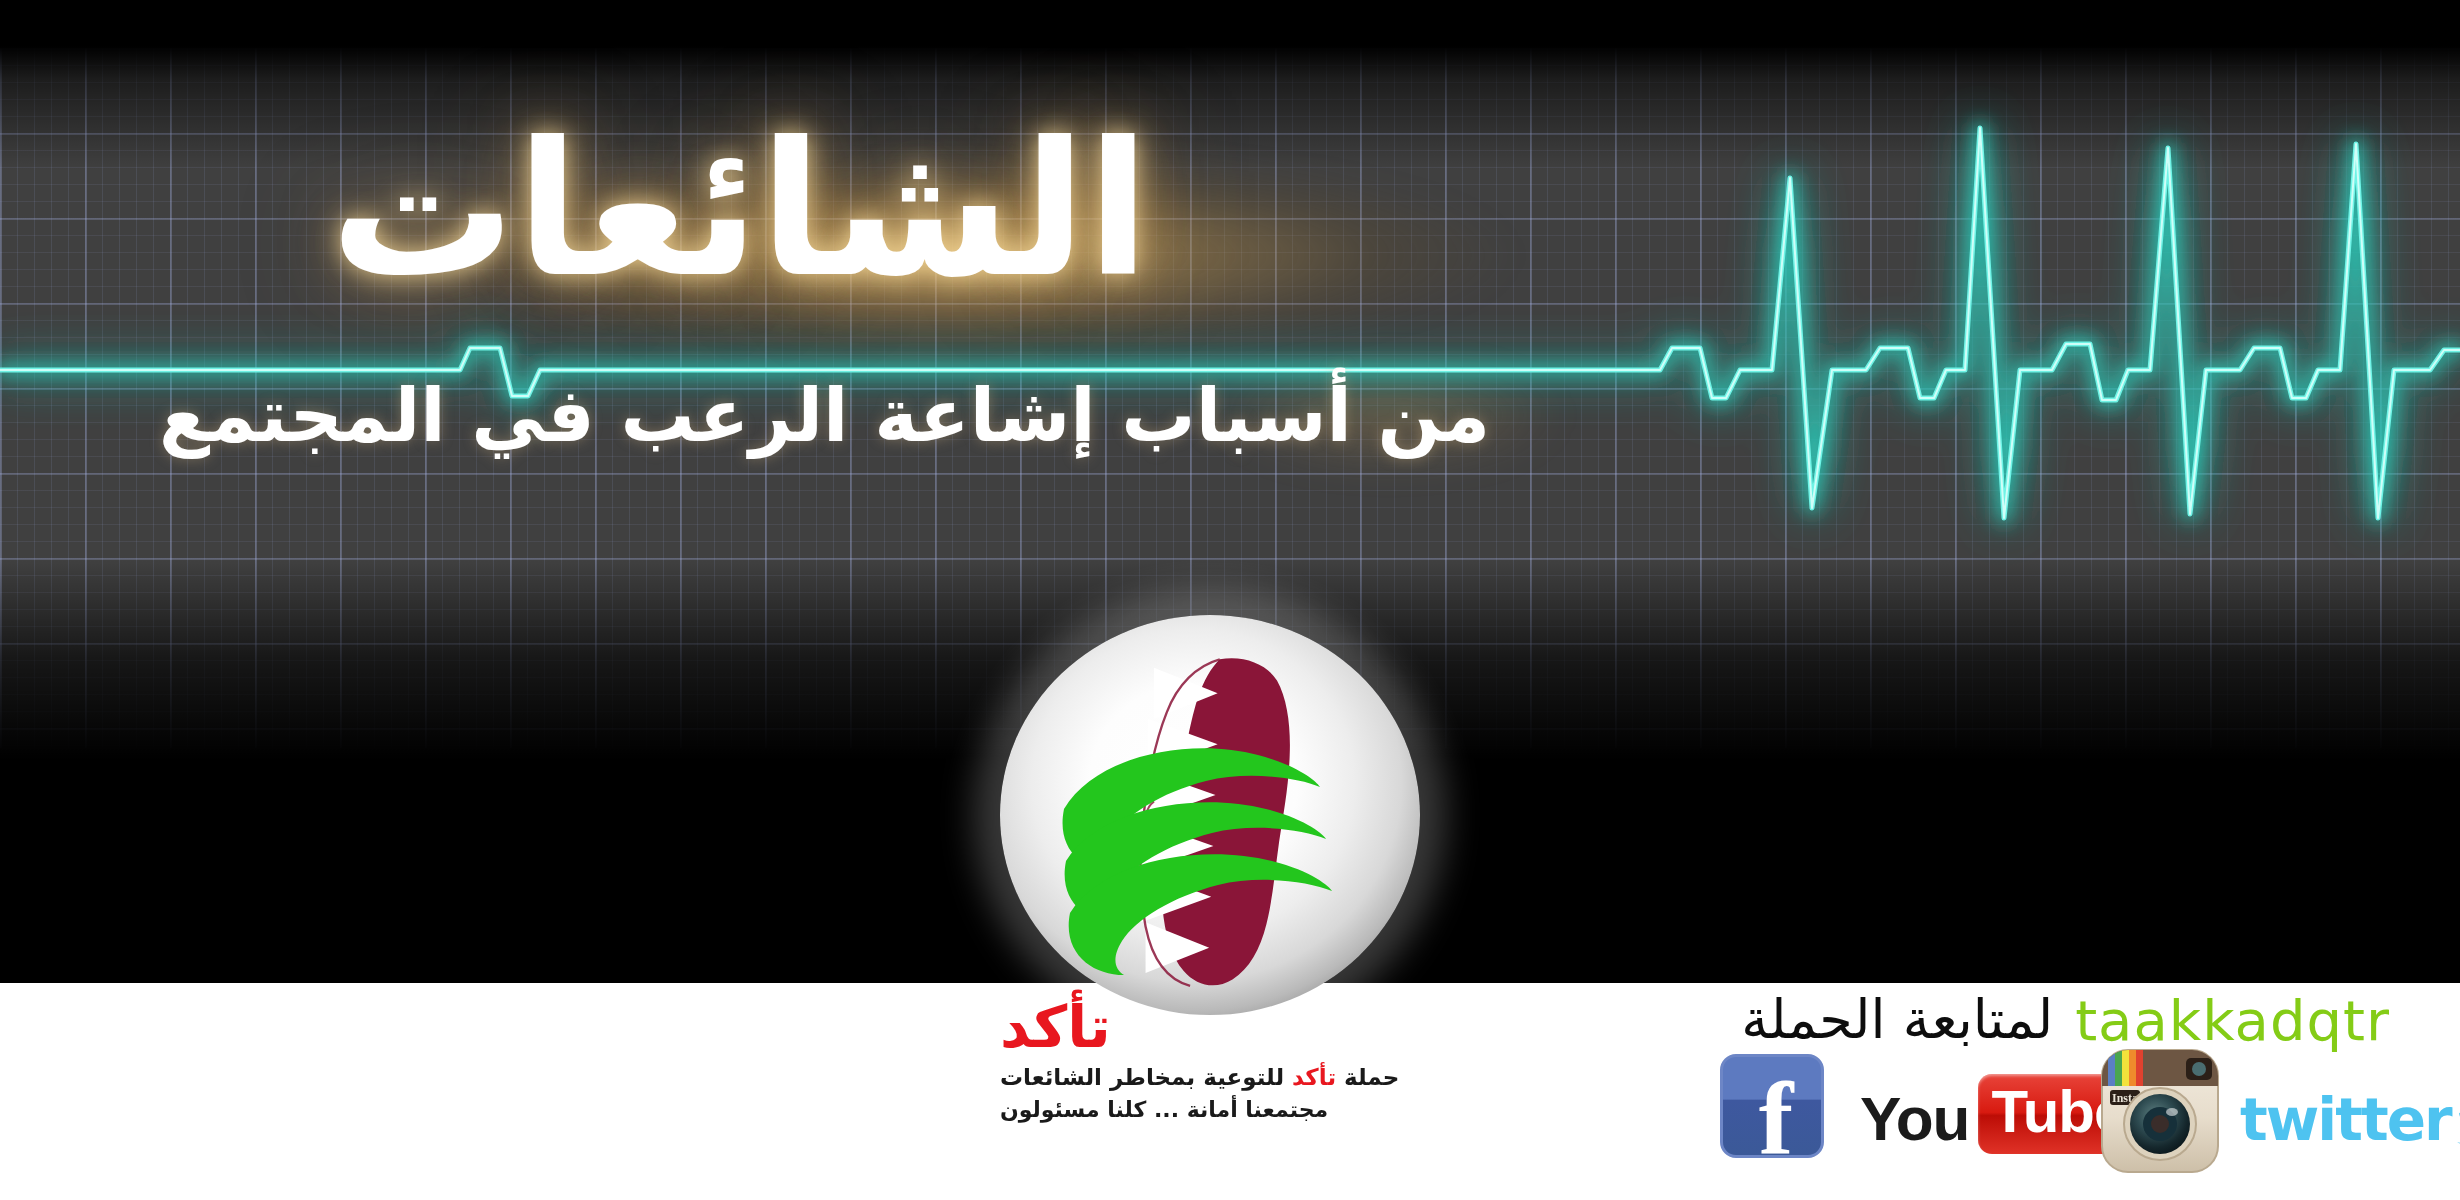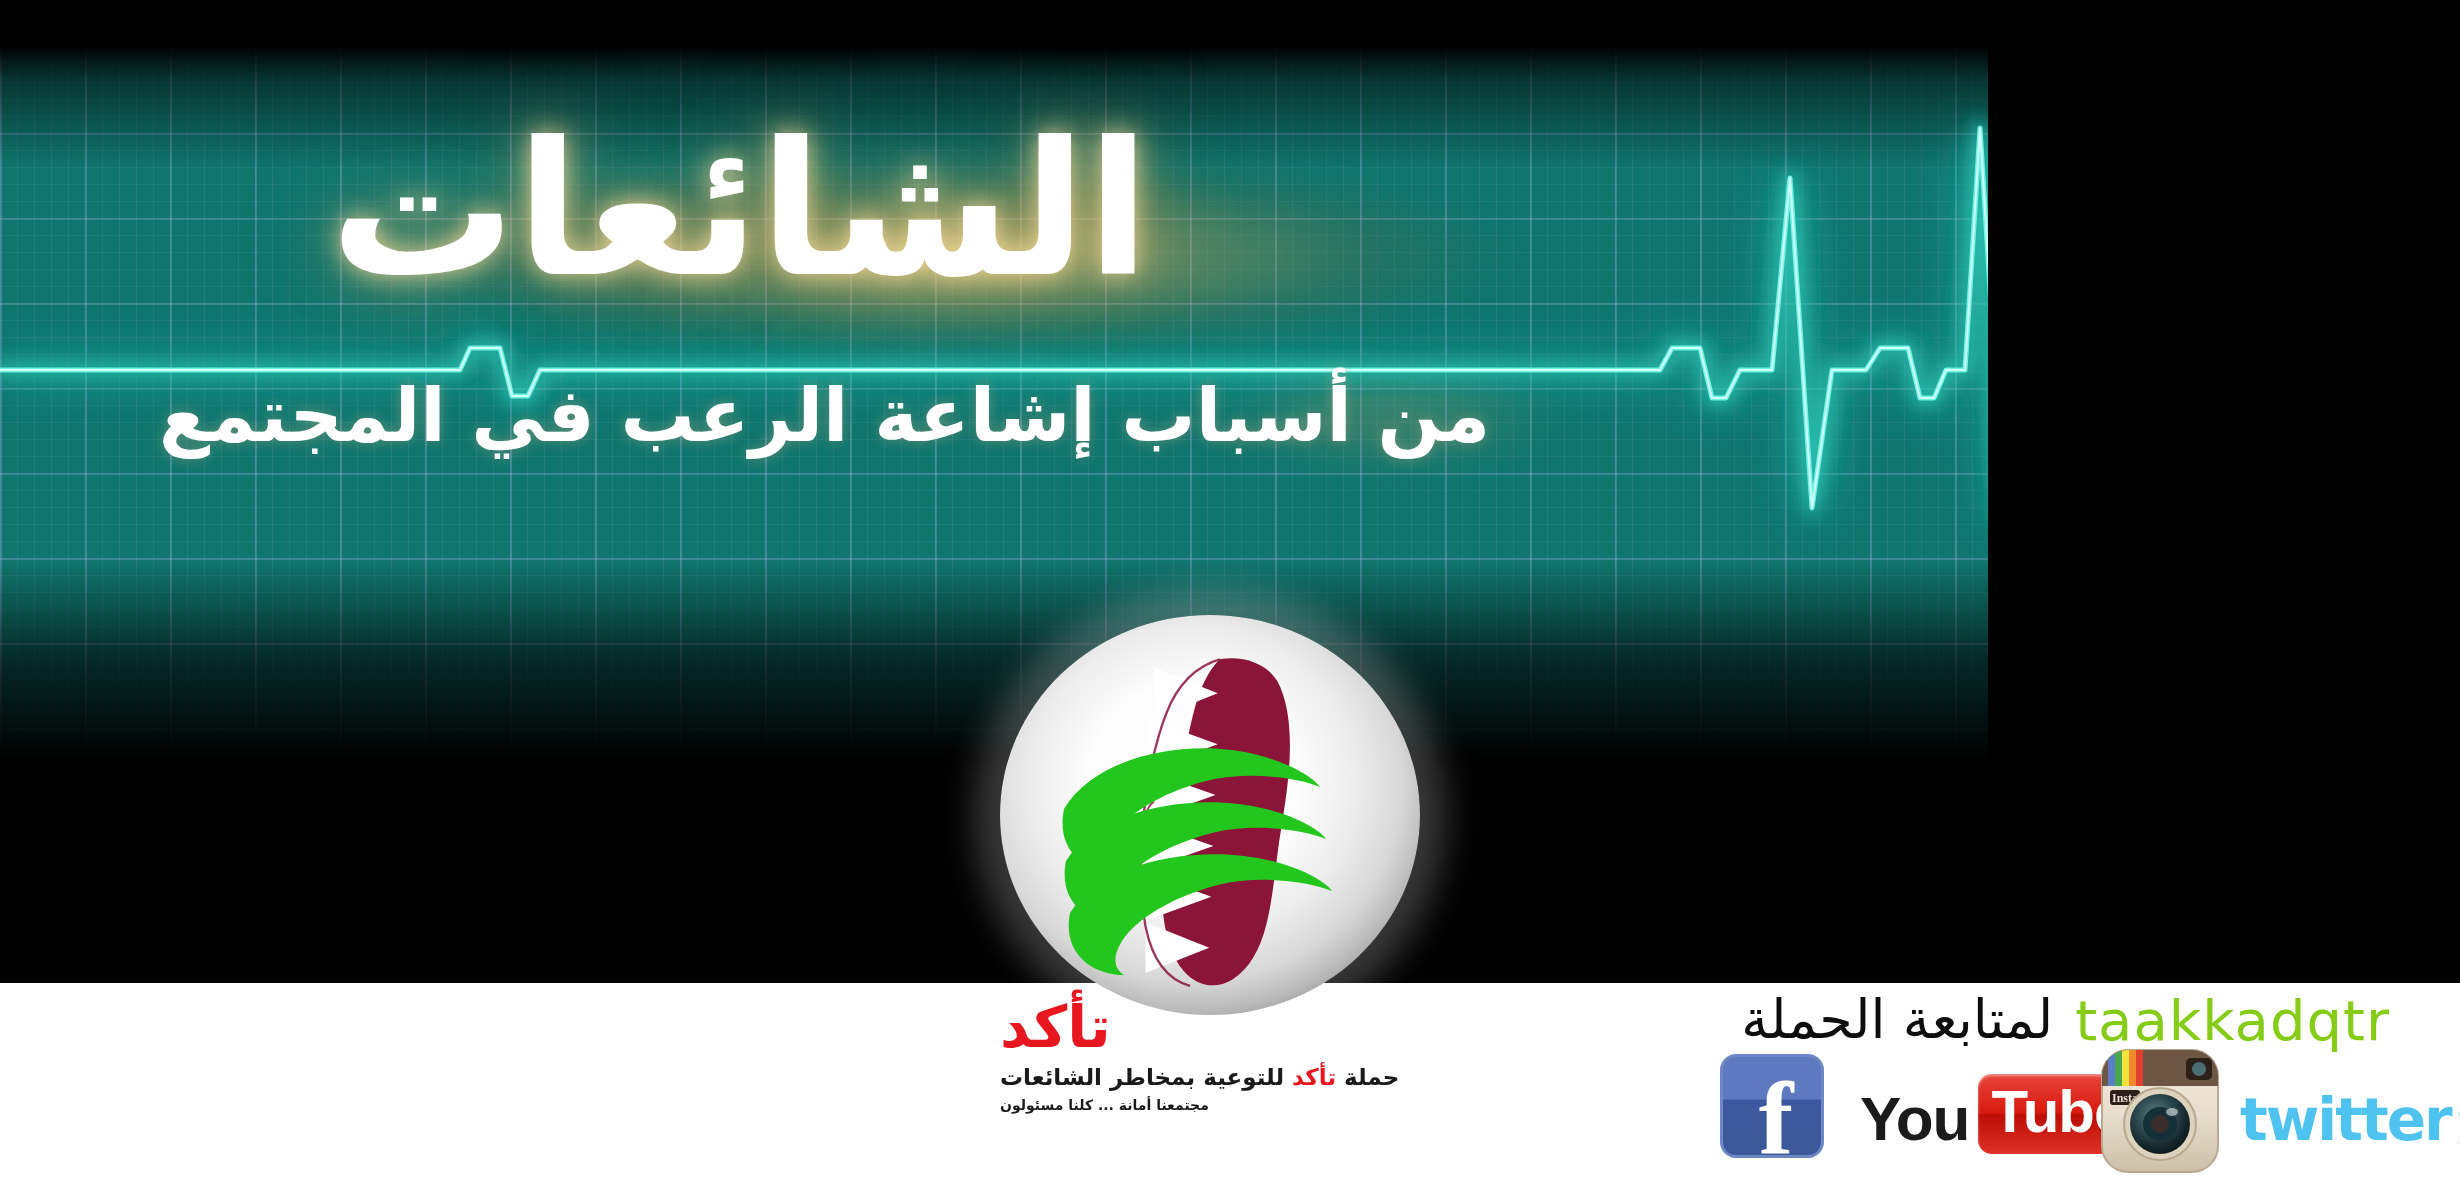--- a/index.html
+++ b/index.html
@@ -17,23 +17,23 @@
     width: 2460px;
     height: 1200px;
     overflow: hidden;
     background: #000;
   }
 
   
   .stage {
     position: absolute;
     left: 0; top: 0;
-    width: 1988px;
+    width: 2460px;
     height: 983px;
-    background: #0f766e;
+    background: #404040;
     overflow: hidden;
   }
 
   
   .grid-fine {
     position: absolute;
     left: 0; top: 48px;
     width: 2460px;
     height: 700px;
     background-image:
@@ -163,21 +163,21 @@
     line-height: .95;
     color: #e8171f;
   }
   .logo-tag1, .logo-tag2 {
     font-family: "DejaVu Sans", "Liberation Sans", sans-serif;
     font-weight: 700;
     color: #1a1a1a;
     white-space: nowrap;
   }
   .logo-tag1 { font-size: 23px; margin-top: 9px; }
-  .logo-tag2 { font-size: 14px; margin-top: 7px; }
+  .logo-tag2 { font-size: 22px; margin-top: 7px; }
   .logo-tag1 .hl { color: #e8171f; }
 
   
   .footer {
     position: absolute;
     left: 0; top: 983px;
     width: 2460px; height: 217px;
     background: #ffffff;
   }
 

